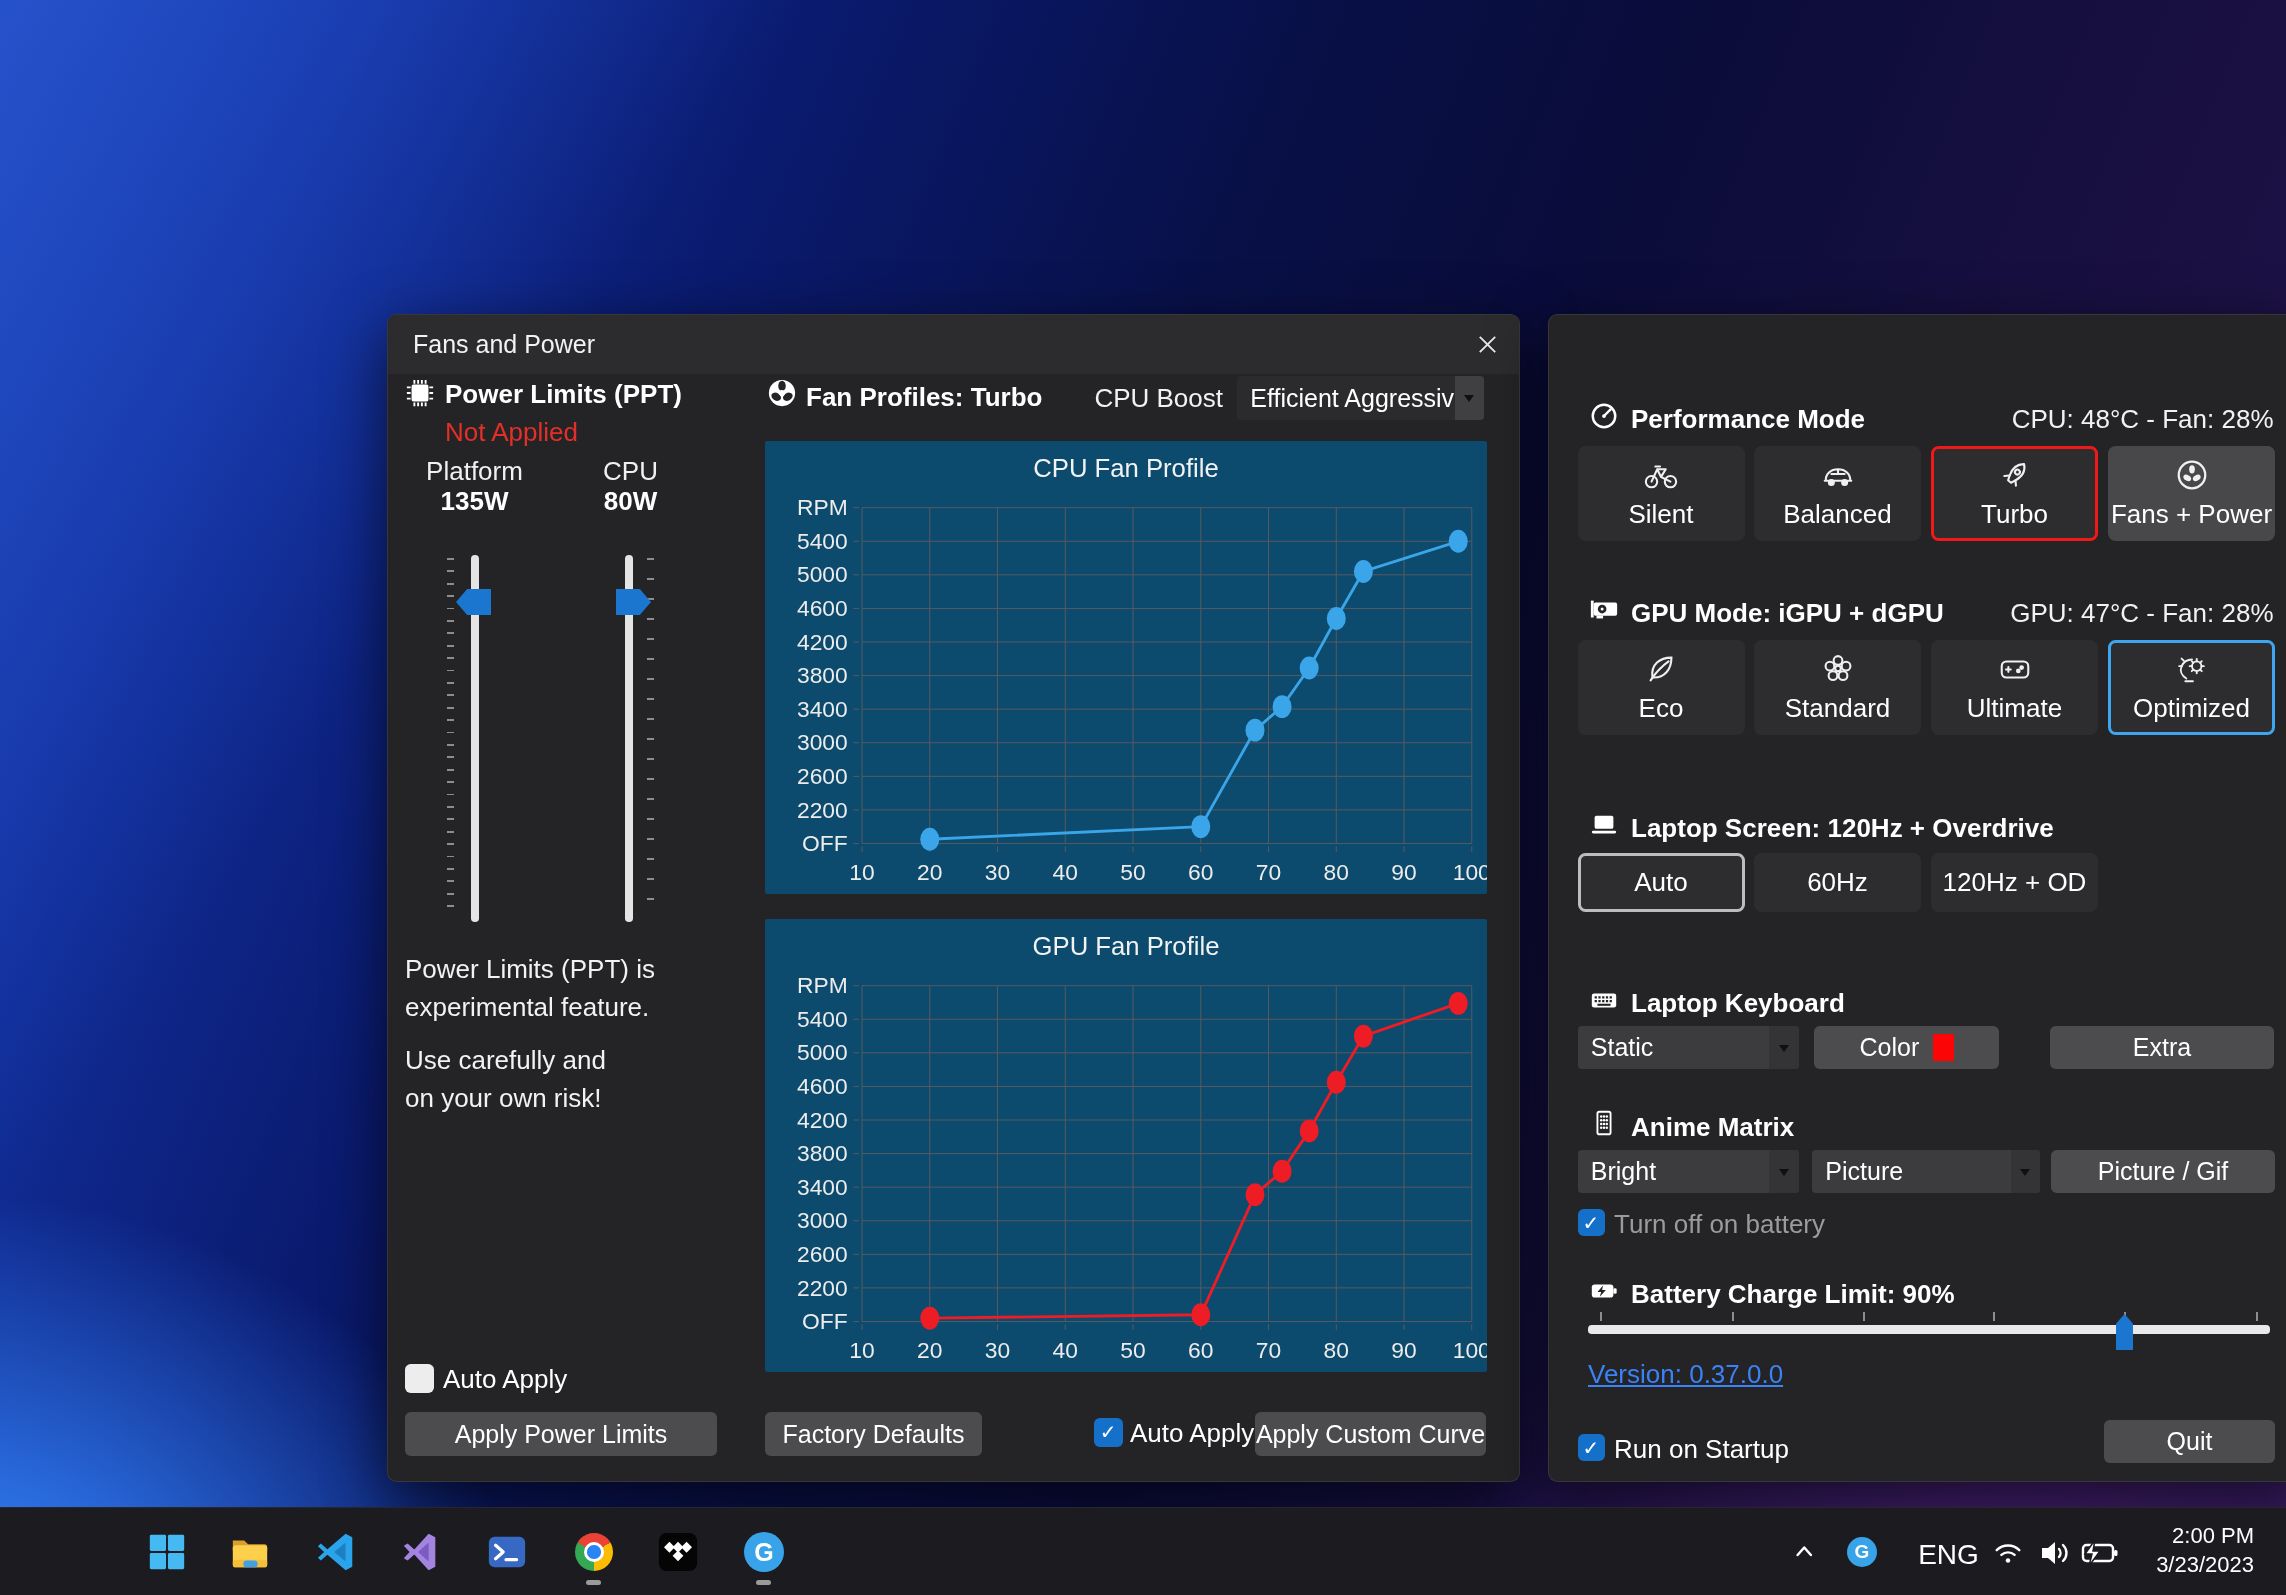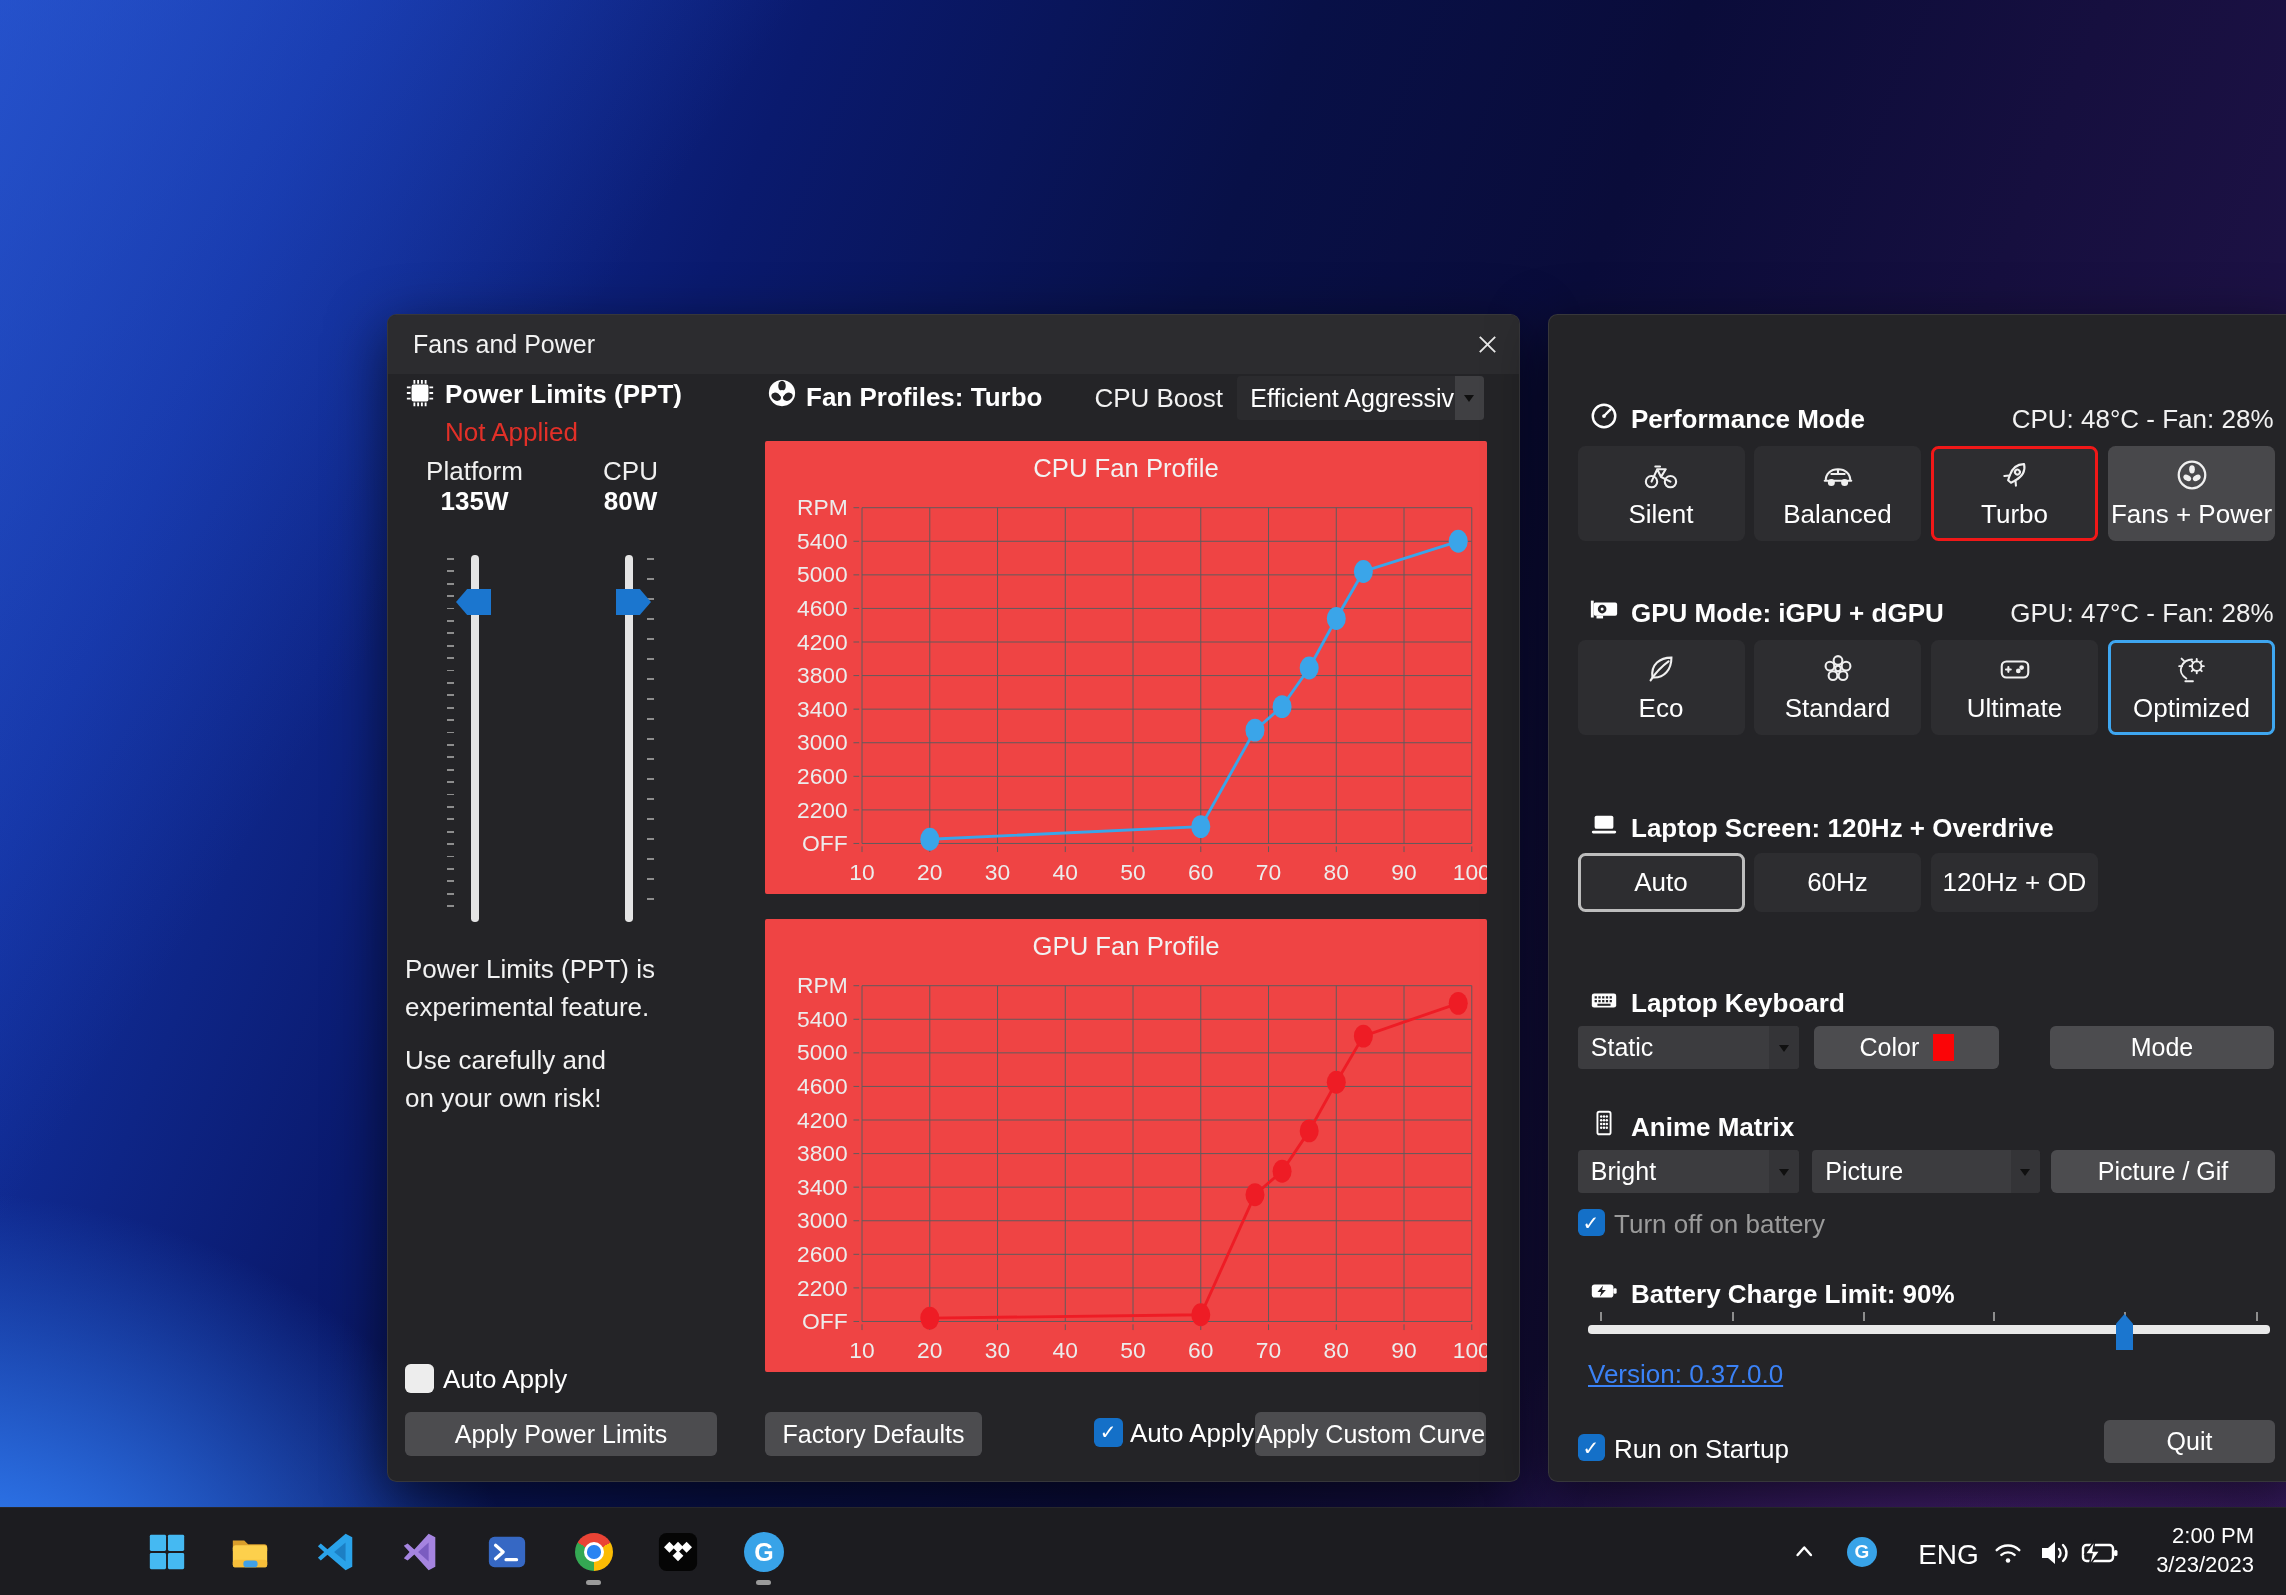--- a/index.html
+++ b/index.html
@@ -60,21 +60,21 @@
   
   .dd { position:absolute; background:#3c3c3f; border-radius:3.8px; color:#fff; font-size:25px;
     display:flex; align-items:center; padding-left:13.3px; }
   .dd.dark { background:#2b2b2e; }
   .dd .arrowbox { position:absolute; right:0; top:0; bottom:0; width:29.5px; background:#343437;
     border-radius:0 3.8px 3.8px 0; display:flex; align-items:center; justify-content:center; }
   .dd.dark .arrowbox { background:#404043; }
   .tri { width:0; height:0; border:5.7px solid transparent; border-top:7.6px solid #101010; margin-top:6.7px; }
 
   
-  .chartpanel { position:absolute; width:722px; height:453px; background:#ef4444; border-radius:1.9px; }
+  .chartpanel { position:absolute; width:722px; height:453px; background:#0c4a6e; border-radius:1.9px; }
   .chart { width:722px; height:453px; display:block; }
   .ct { fill:#f2f2f2; font-size:27px; font-family:"Liberation Sans",sans-serif; text-anchor:middle; }
   .cl { fill:#ececec; font-size:24px; font-family:"Liberation Sans",sans-serif; }
   .cg { stroke:#5c5c5e; stroke-width:1; }
 
   
   .tile { position:absolute; width:167px; height:95px; background:#2d2d30; border-radius:7.6px;
     display:flex; flex-direction:column; align-items:center; justify-content:center; gap:5.7px;
     font-size:26px; color:#fff; }
   .tile.lighter { background:#48484b; }
@@ -491,21 +491,21 @@
   <div class="dd" style="left:28.5px;top:711px;width:221px;height:43px">
     <span>Static</span>
     <div class="arrowbox">
         <div class="tri"></div>
       </div>
   </div>
   <div class="btn" style="left:265px;top:711px;width:185px;height:43px;gap:13.3px">
     <span>Color</span>
     <span style="width:21px;height:27px;background:#fb0507;display:inline-block"></span>
   </div>
-  <div class="btn" style="left:501px;top:711px;width:224px;height:43px">Mode</div>
+  <div class="btn" style="left:501px;top:711px;width:224px;height:43px">Extra</div>
 
   <svg class="hdr-ic" style="left:40px;top:793px" viewBox="0 0 32 32">
     <g fill="#fff">
       <rect x="9" y="4" width="14" height="24" rx="2" fill="none" stroke="#fff" stroke-width="2"></rect>
       <circle cx="13" cy="9" r="1.3"></circle>
         <circle cx="16" cy="9" r="1.3"></circle>
         <circle cx="19" cy="9" r="1.3"></circle>
       <circle cx="13" cy="13" r="1.3"></circle>
         <circle cx="16" cy="13" r="1.3"></circle>
         <circle cx="19" cy="13" r="1.3"></circle>

